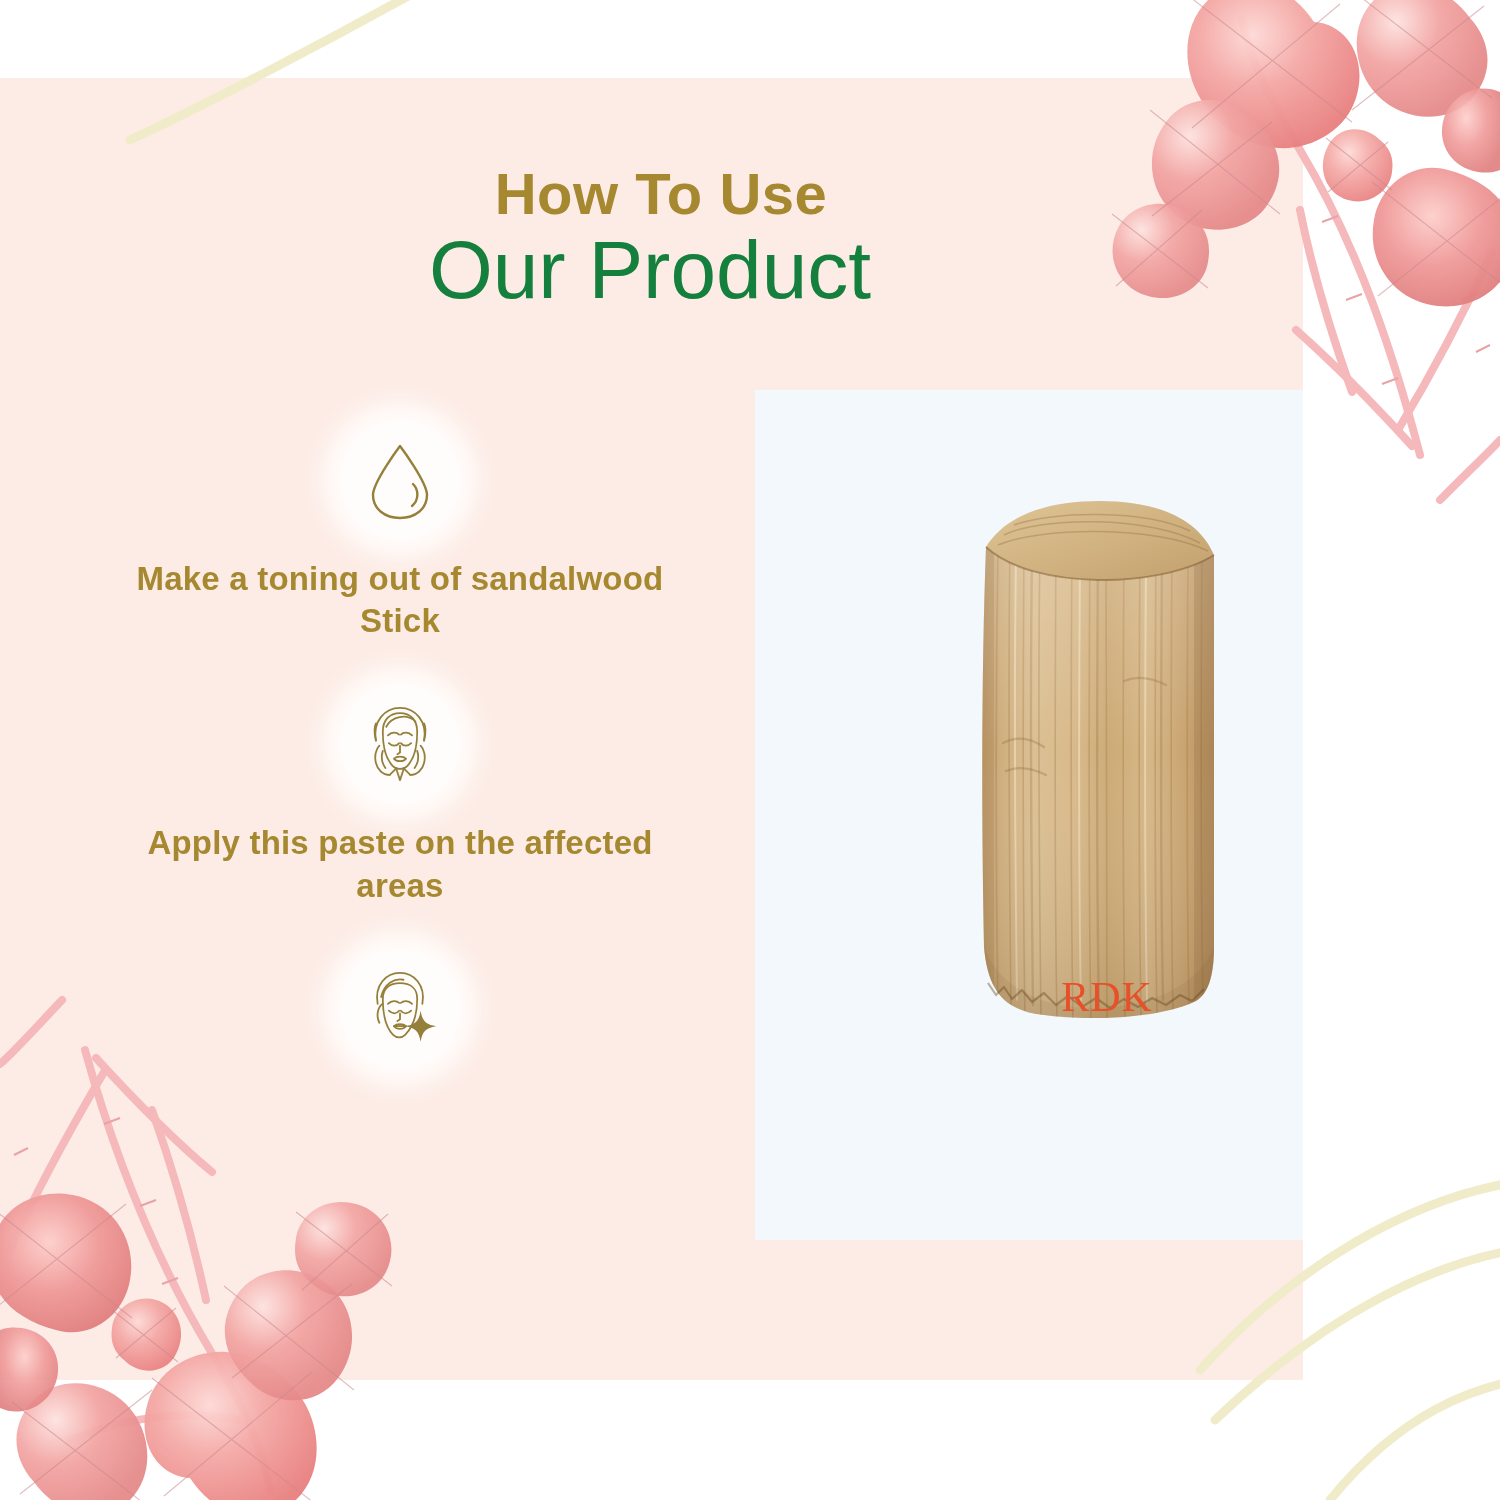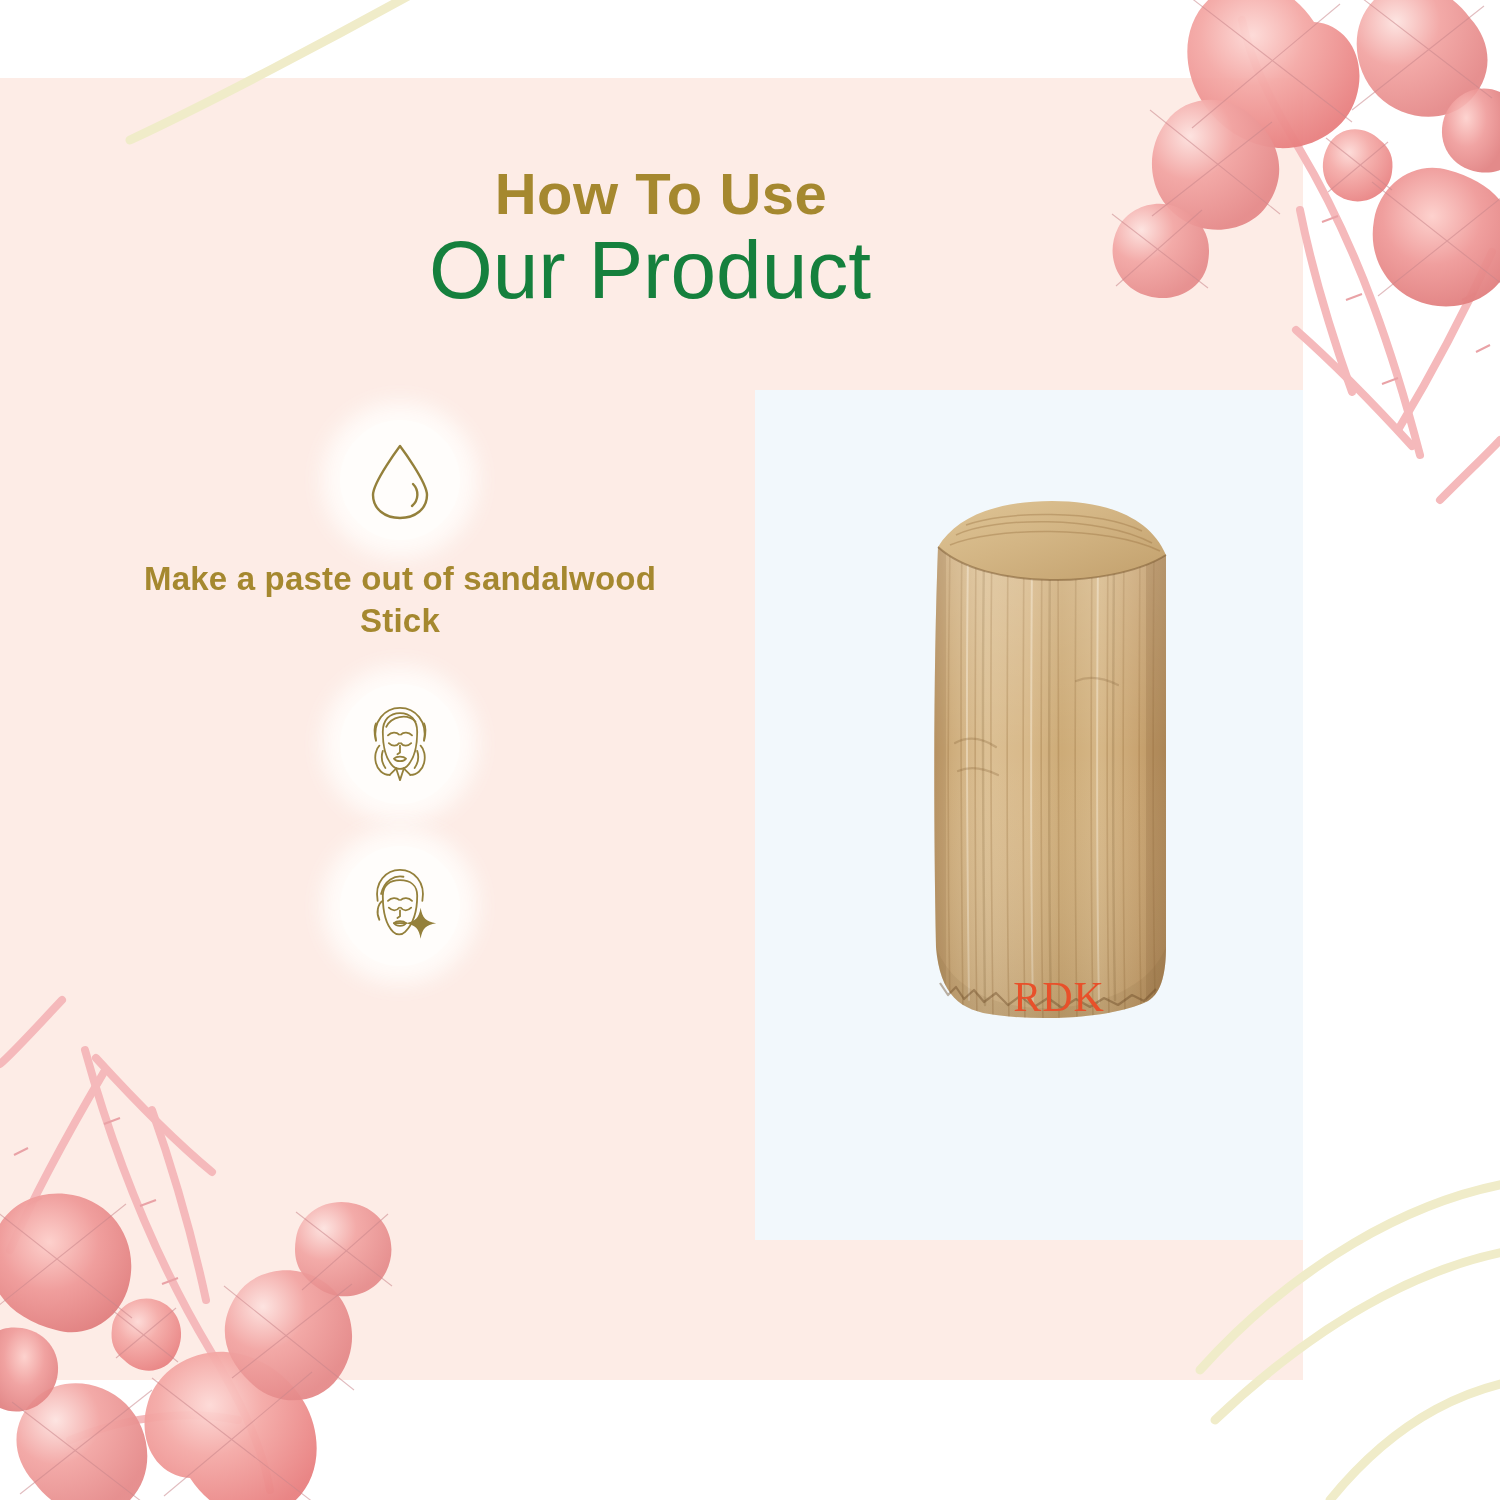--- a/index.html
+++ b/index.html
@@ -53,21 +53,21 @@
   }
   .icon-circle svg{display:block;}
   .step-text{
     font-size:33px;font-weight:700;color:#a5882f;
     line-height:1.28;letter-spacing:.2px;
     padding:0 12px;
   }
 
   
   .stick-wrap{
-    position:absolute;left:900px;top:495px;width:300px;height:570px;
+    position:absolute;left:948px;top:495px;width:300px;height:570px;
   }
   .rdk{
     position:absolute;left:0;top:478px;width:300px;text-align:center;
     font-family:"Liberation Serif", serif;
     font-size:42px;color:#e8502a;letter-spacing:1px;
     transform:translateX(9px);
   }
 </style>
 </head>
 <body>
@@ -305,21 +305,21 @@
 
     <div class="step">
       <div class="icon-circle">
         <span>
           <svg width="70" height="80" viewBox="0 0 70 80" xmlns="http://www.w3.org/2000/svg">
             <path d="M 35 6 C 35 6 62 42 62 55 C 62 69 50 78 35 78 C 20 78 8 69 8 55 C 8 42 35 6 35 6 Z" fill="none" stroke="#94803b" stroke-width="2.4" stroke-linejoin="round"></path>
             <path d="M 48 44 C 54 50 54 60 47 66" fill="none" stroke="#94803b" stroke-width="2.4" stroke-linecap="round"></path>
           </svg>
         </span>
       </div>
-      <div class="step-text">Make a paste out of sandalwood Stick</div>
+      <div class="step-text">Make a toning out of sandalwood Stick</div>
     </div>
 
     <div class="step">
       <div class="icon-circle">
         <span>
           <svg width="86" height="86" viewBox="0 0 100 100" xmlns="http://www.w3.org/2000/svg">
             <g fill="none" stroke="#94803b" stroke-width="2.1" stroke-linecap="round" stroke-linejoin="round">
 
               <path d="M 22 46 C 18 24 32 8 50 8 C 68 8 82 24 78 46"></path>
               <path d="M 22 46 C 20 38 20 30 22 26"></path>
@@ -344,20 +344,21 @@
               <path d="M 74 52 C 78 56 80 64 78 72 C 76 80 70 86 62 86"></path>
               <path d="M 30 58 C 28 64 29 72 33 78"></path>
               <path d="M 70 58 C 72 64 71 72 67 78"></path>
               <path d="M 38 86 C 42 82 44 80 46 78"></path>
               <path d="M 62 86 C 58 82 56 80 54 78"></path>
               <path d="M 46 80 L 50 92 L 54 80"></path>
             </g>
           </svg>
         </span>
       </div>
+      <div class="step-text">Apply this paste on the affected areas</div>
     </div>
 
     <div class="step">
       <div class="icon-circle">
         <span>
           <svg width="86" height="86" viewBox="0 0 100 100" xmlns="http://www.w3.org/2000/svg">
             <g fill="none" stroke="#94803b" stroke-width="2.1" stroke-linecap="round" stroke-linejoin="round">
 
               <path d="M 24 44 C 20 22 34 8 50 8 C 66 8 80 22 76 44"></path>
               <path d="M 28 36 C 32 20 44 14 54 16"></path>

